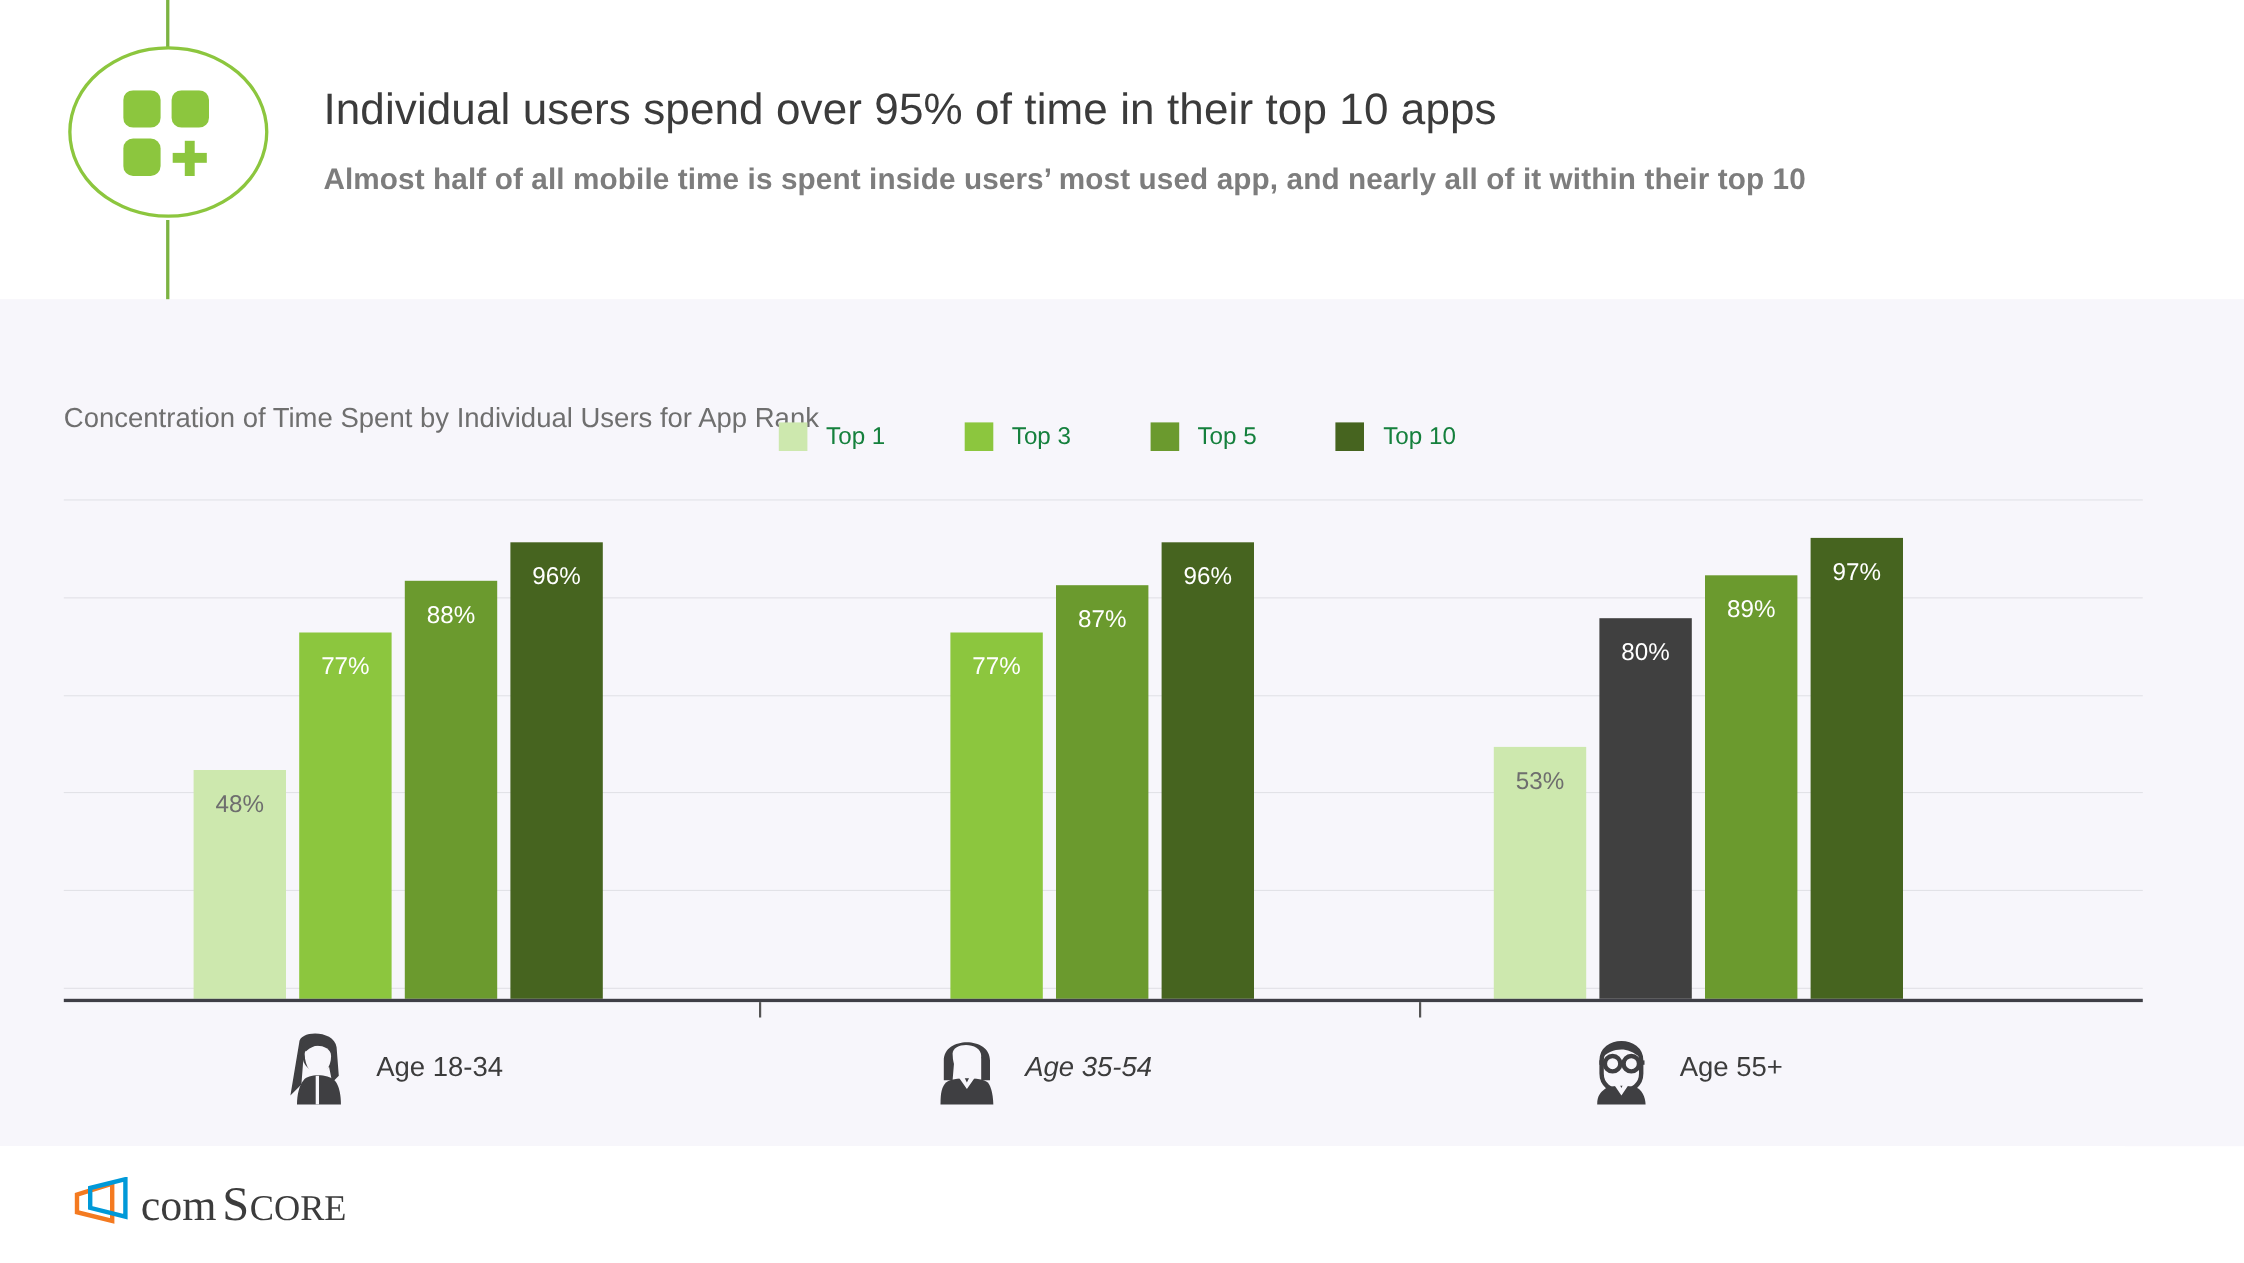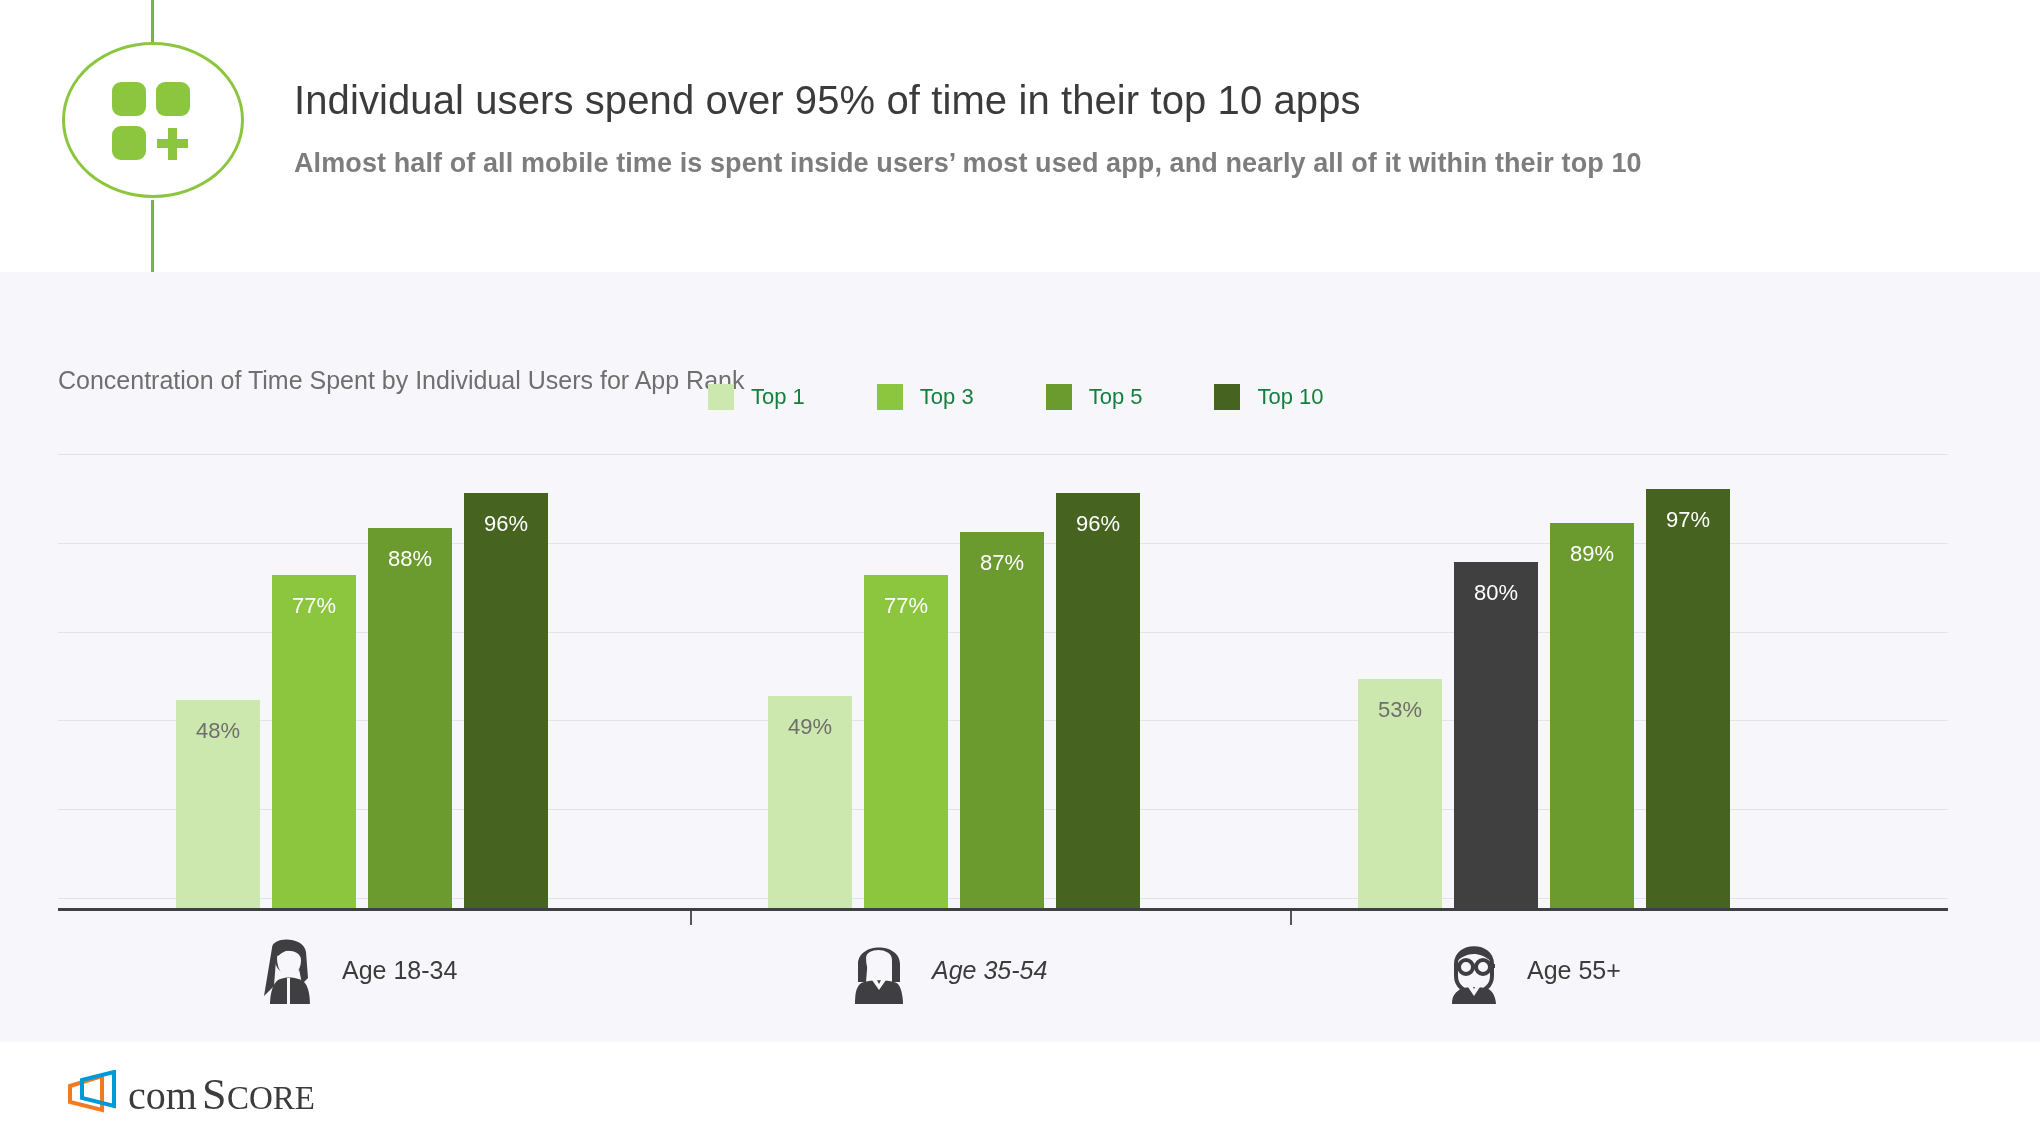--- a/index.html
+++ b/index.html
@@ -166,23 +166,20 @@
               <span class="bar-label light">77%</span>
             </div>
             <div class="bar" style="left: 192px; height: 380px; background: rgb(107, 154, 46);">
               <span class="bar-label light">88%</span>
             </div>
             <div class="bar" style="left: 288px; height: 415px; background: rgb(70, 100, 31);">
               <span class="bar-label light">96%</span>
             </div>
           </div>
           <div class="group" style="left: 710px; width: 372px;">
-            <div class="bar" style="left: 0px; height: 212px; background: rgb(205, 232, 174);">
-              <span class="bar-label dark">49%</span>
-            </div>
             <div class="bar" style="left: 96px; height: 333px; background: rgb(140, 198, 62);">
               <span class="bar-label light">77%</span>
             </div>
             <div class="bar" style="left: 192px; height: 376px; background: rgb(107, 154, 46); text-decoration: underline;">
               <span class="bar-label light">87%</span>
             </div>
             <div class="bar" style="left: 288px; height: 415px; background: rgb(70, 100, 31);">
               <span class="bar-label light">96%</span>
             </div>
           </div>

